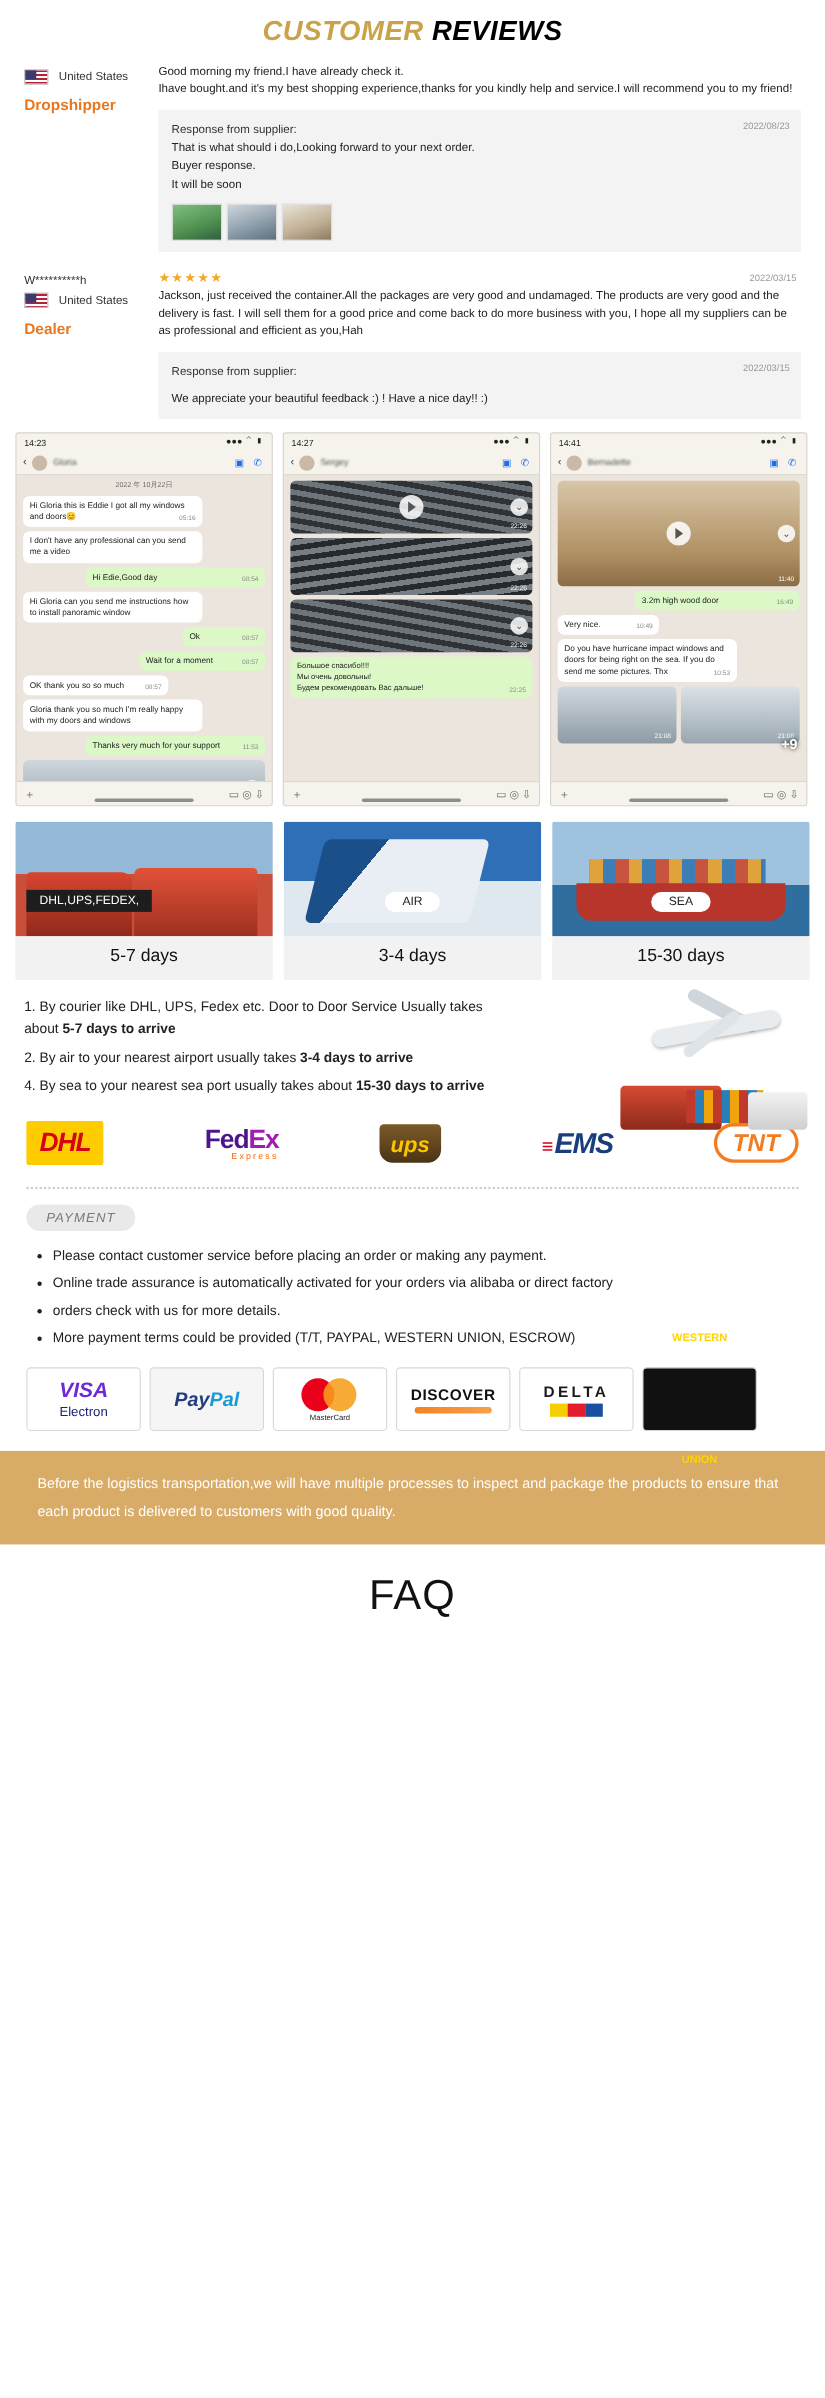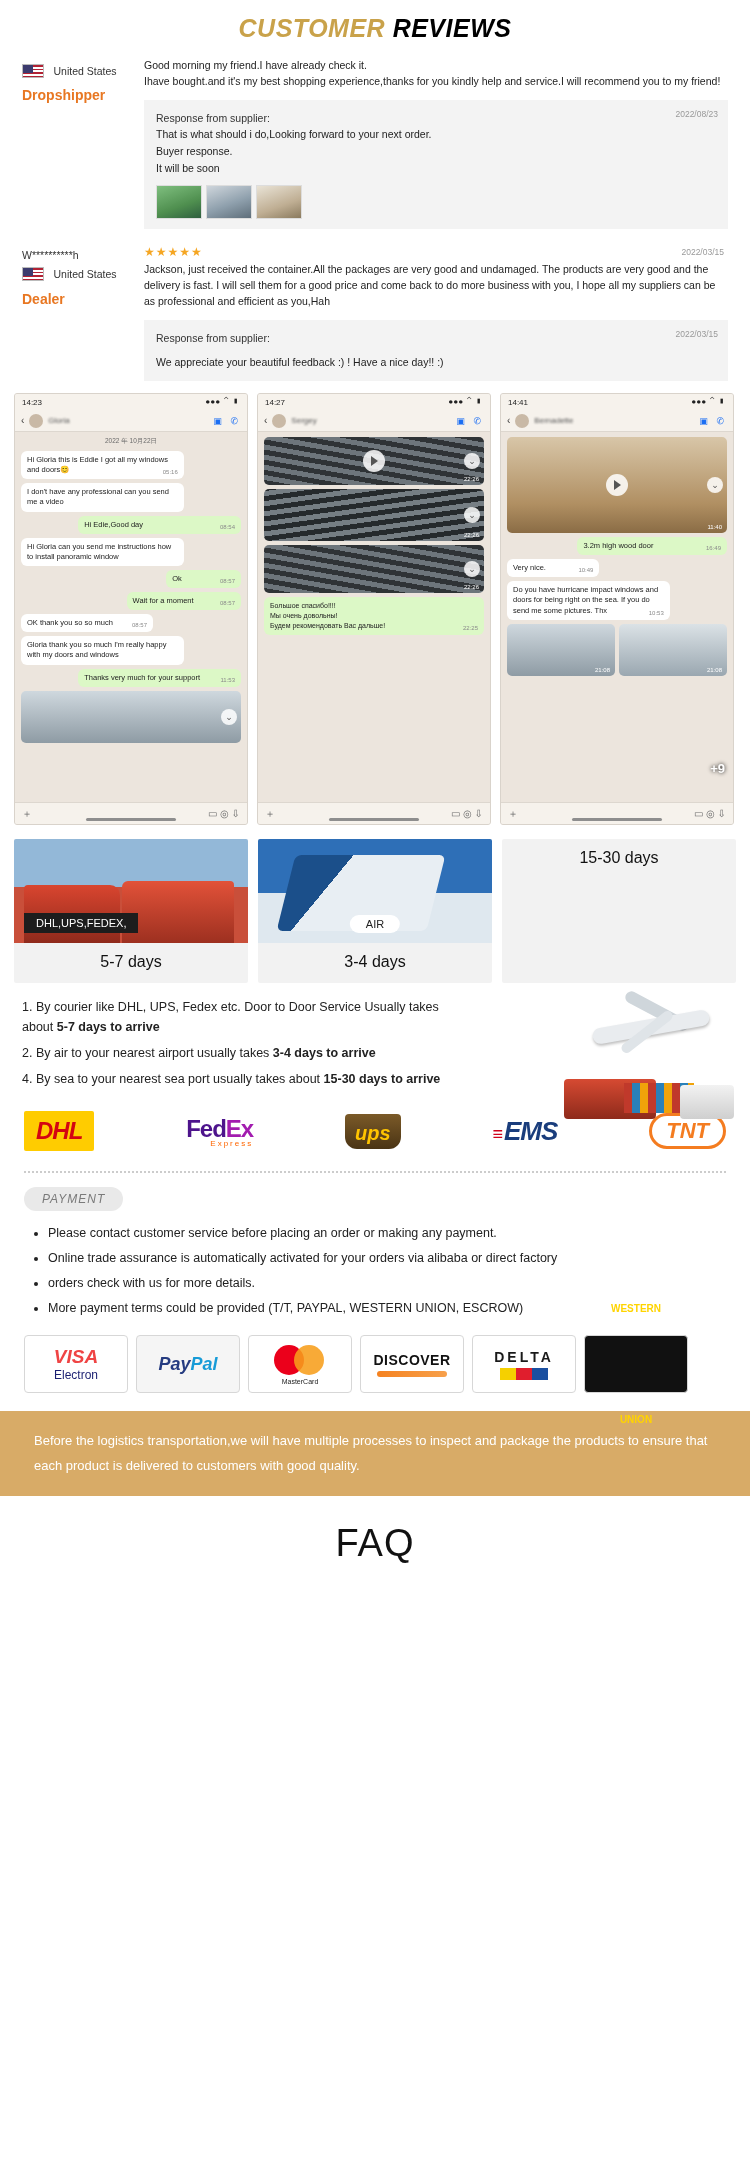--- a/index.html
+++ b/index.html
@@ -46,21 +46,21 @@
   .resp-title { color:#333; }
   .thumbs { display:flex; gap:4px; margin-top:8px; }
   .thumb { width:46px; height:34px; border:1px solid #ddd; }
   .t1 { background:linear-gradient(160deg,#7fbf7f,#4f8f4f 60%,#2f5f3f); }
   .t2 { background:linear-gradient(160deg,#cfd6dc,#8fa0ad 55%,#5e6e7a); }
   .t3 { background:linear-gradient(160deg,#e9e3d6,#bfae93 60%,#8a7a5e); }
 
   
   .chats { display:flex; gap:9px; padding:12px 14px 0 14px; }
   .phone {
-    width:234px; height:432px; background:#ece5dd; border:1px solid #d9d3cb;
+    width:234px; height:340px; background:#ece5dd; border:1px solid #d9d3cb;
     position:relative; overflow:hidden; border-radius:3px;
     font-size:8px; color:#222;
   }
   .status-bar {
     height:16px; background:#f6f2ec; display:flex; align-items:center;
     justify-content:space-between; padding:0 7px; font-size:8px; color:#222;
   }
   .status-right { letter-spacing:1px; font-size:8px; }
   .chat-head {
     height:22px; background:#f6f2ec; border-bottom:1px solid #ddd7cf;
@@ -110,21 +110,21 @@
   .simg { height:104px; position:relative; }
   .s1 { background:linear-gradient(180deg,#93b8d8 0 46%,#c94f3a 46% 100%); }
   .s2 { background:linear-gradient(180deg,#2e6fb7 0 52%,#dfe8ef 52% 100%); }
   .s3 { background:linear-gradient(180deg,#9fc3de 0 55%,#2f6e9e 55% 100%); }
   .truck-a { position:absolute; bottom:0; left:10px; width:96px; height:58px; background:linear-gradient(180deg,#d9452f,#8f2a1c); border-radius:4px 10px 0 0; }
   .truck-b { position:absolute; bottom:0; left:108px; width:112px; height:62px; background:linear-gradient(180deg,#e25239,#9d3020); border-radius:6px 4px 0 0; }
   .plane-tail { position:absolute; bottom:12px; left:28px; width:150px; height:76px; background:linear-gradient(120deg,#1b4f8a 30%,#e8eef3 30%); transform:skewX(-14deg); border-radius:6px; }
   .ship-hull { position:absolute; bottom:14px; left:22px; width:190px; height:34px; background:#b8352b; border-radius:0 0 14px 14px; }
   .containers { position:absolute; bottom:44px; left:34px; width:160px; height:26px; background:repeating-linear-gradient(90deg,#e0a33c 0 12px,#3d7fb5 12px 24px,#c7543f 24px 36px); }
   .badge {
-    position:absolute; left:50%; transform:translateX(-50%); bottom:10px;
+    position:absolute; left:50%; transform:translateX(-50%); bottom:22px;
     background:#fff; border-radius:14px; padding:3px 16px; font-size:11px; color:#222; white-space:nowrap;
   }
   .badge.dark { background:#1d1d1d; color:#fff; left:10px; transform:none; border-radius:0; padding:4px 12px; }
   .sdays { text-align:center; font-size:16px; padding:10px 0 12px; color:#111; }
 
   
   .shiptext { padding:14px 22px 0 22px; position:relative; }
   .shiptext p { margin:0 0 6px 0; font-size:12.5px; line-height:1.6; max-width:430px; }
   .shiptext b { font-weight:bold; }
   .plane-img { position:absolute; right:24px; top:18px; width:150px; height:62px; }
@@ -154,21 +154,21 @@
   .pay-tag {
     display:inline-block; background:#e9e9e9; color:#7a7a7a; font-style:italic;
     padding:5px 18px; border-radius:14px; font-size:12px; margin:14px 0 6px 24px; letter-spacing:1px;
   }
   .pay-list { margin:4px 0 0 0; padding:0 24px 0 48px; }
   .pay-list li { font-size:12.5px; line-height:2.0; }
 
   .cards { display:flex; gap:8px; padding:14px 24px 0 24px; }
   .card { width:104px; height:58px; border:1px solid #d7d7d7; border-radius:4px; display:flex; align-items:center; justify-content:center; flex-direction:column; background:#fff; }
   .visa { background:#fff; }
-  .visa .v { color:#ef4444; font-weight:bold; font-style:italic; font-size:19px; }
+  .visa .v { color:#6d28d9; font-weight:bold; font-style:italic; font-size:19px; }
   .visa .e { color:#1a1f71; font-size:12px; }
   .paypal { background:#f5f5f5; }
   .paypal .p1 { color:#253b80; font-weight:bold; font-style:italic; font-size:18px; }
   .paypal .p2 { color:#179bd7; font-weight:bold; font-style:italic; font-size:18px; }
   .mc-circles { position:relative; width:56px; height:34px; }
   .mc-c1 { position:absolute; left:2px; top:2px; width:30px; height:30px; border-radius:50%; background:#eb001b; }
   .mc-c2 { position:absolute; left:22px; top:2px; width:30px; height:30px; border-radius:50%; background:#f79e1b; opacity:.88; }
   .mc-t { font-size:7px; color:#222; margin-top:1px; }
   .discover .d1 { font-size:14px; color:#111; font-weight:bold; letter-spacing:.5px; }
   .discover .bar { width:70px; height:6px; border-radius:3px; background:linear-gradient(90deg,#f58220,#f7a04b); margin-top:3px; }
@@ -385,20 +385,25 @@
       <div class="sdays">5-7 days</div>
     </div>
     <div class="scard">
       <div class="simg s2">
         <div class="plane-tail"></div>
         <div class="badge">AIR</div>
       </div>
       <div class="sdays">3-4 days</div>
     </div>
     <div class="scard">
+      <div class="simg s3">
+        <div class="containers"></div>
+        <div class="ship-hull"></div>
+        <div class="badge">SEA</div>
+      </div>
       <div class="sdays">15-30 days</div>
     </div>
   </div>
 
   
   <div class="shiptext">
     <div class="plane-img">
       <div class="p-wing"></div>
       <div class="p-body"></div>
       <div class="p-wing2"></div>

